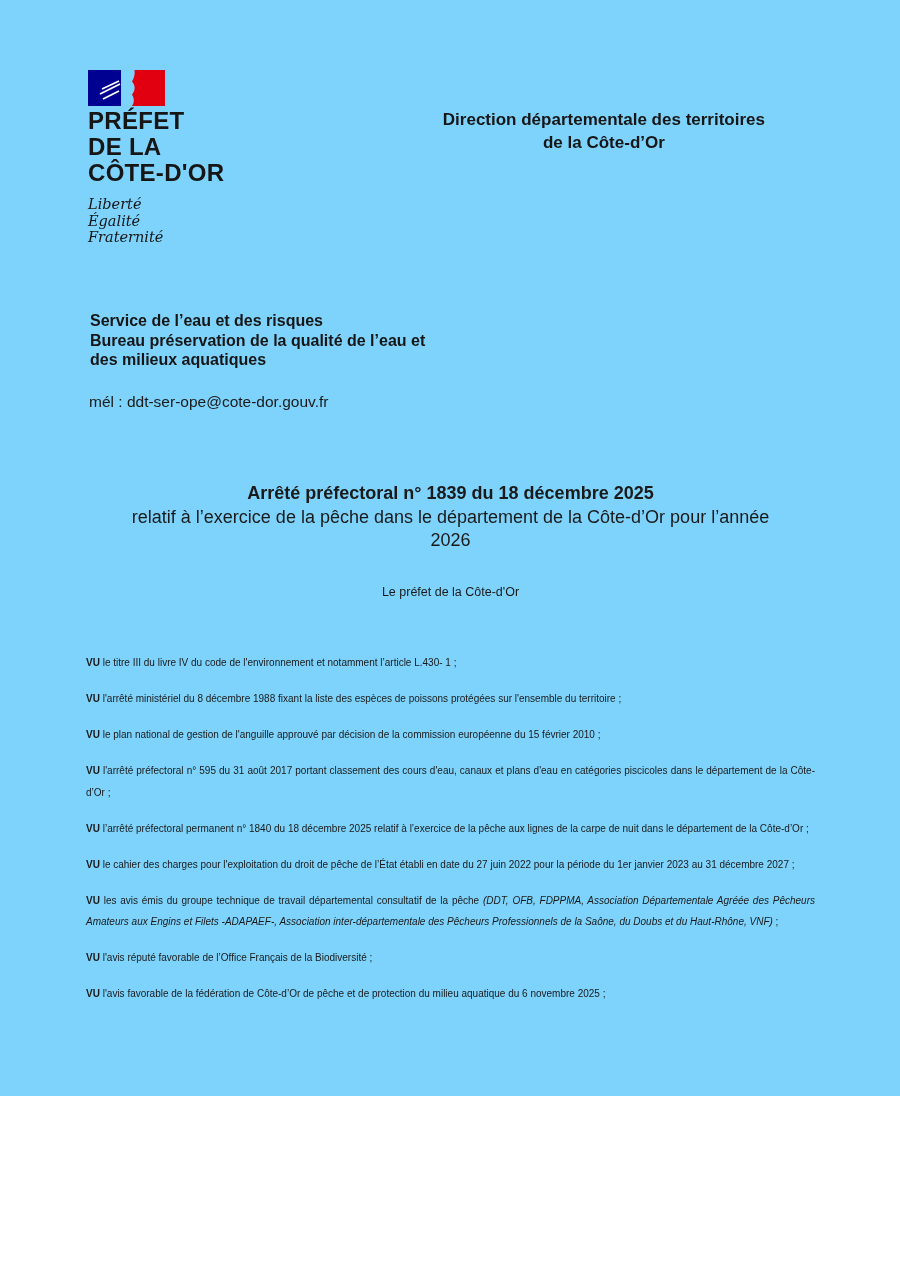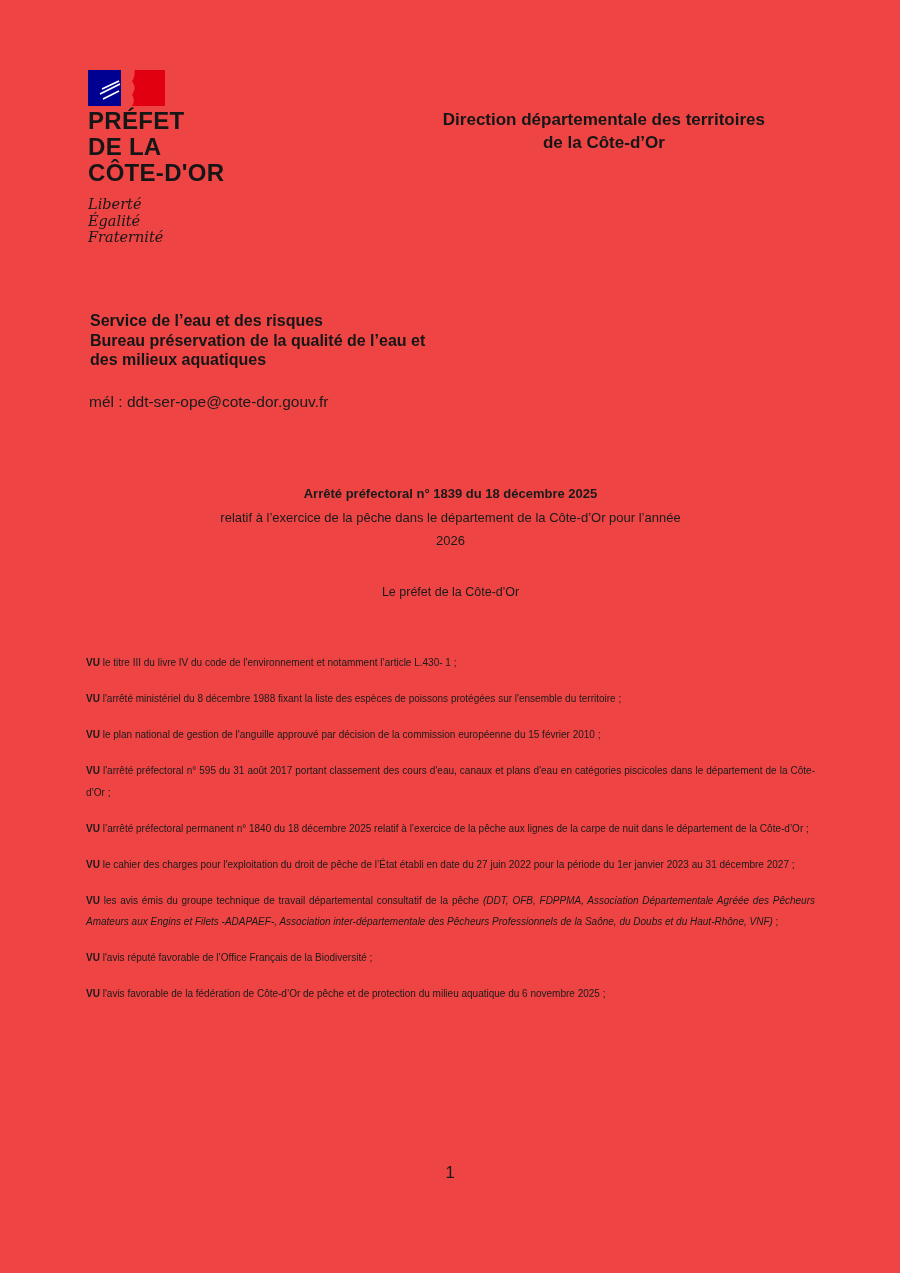--- a/index.html
+++ b/index.html
@@ -3,22 +3,22 @@
 <meta charset="utf-8">
 <style>
   html, body {
     margin: 0;
     padding: 0;
     background: #ffffff;
   }
   .page {
     position: relative;
     width: 900px;
-    height: 1273px;
-    background: #ef4444;
+    height: 1096px;
+    background: #7dd3fc;
     color: #1a1a1a;
     font-family: "Liberation Sans", "DejaVu Sans", sans-serif;
     overflow: hidden;
   }
 
   
   .brand {
     position: absolute;
     left: 88px;
     top: 70px;
@@ -71,21 +71,21 @@
     color: #1a1a1a;
   }
 
   
   .doc-title {
     position: absolute;
     left: 86px;
     width: 729px;
     top: 482px;
     text-align: center;
-    font-size: 13px;
+    font-size: 18px;
     line-height: 23.5px;
   }
   .doc-title .t-bold { font-weight: 700; }
 
   .intro-line {
     position: absolute;
     left: 86px;
     width: 729px;
     top: 585px;
     text-align: center;

